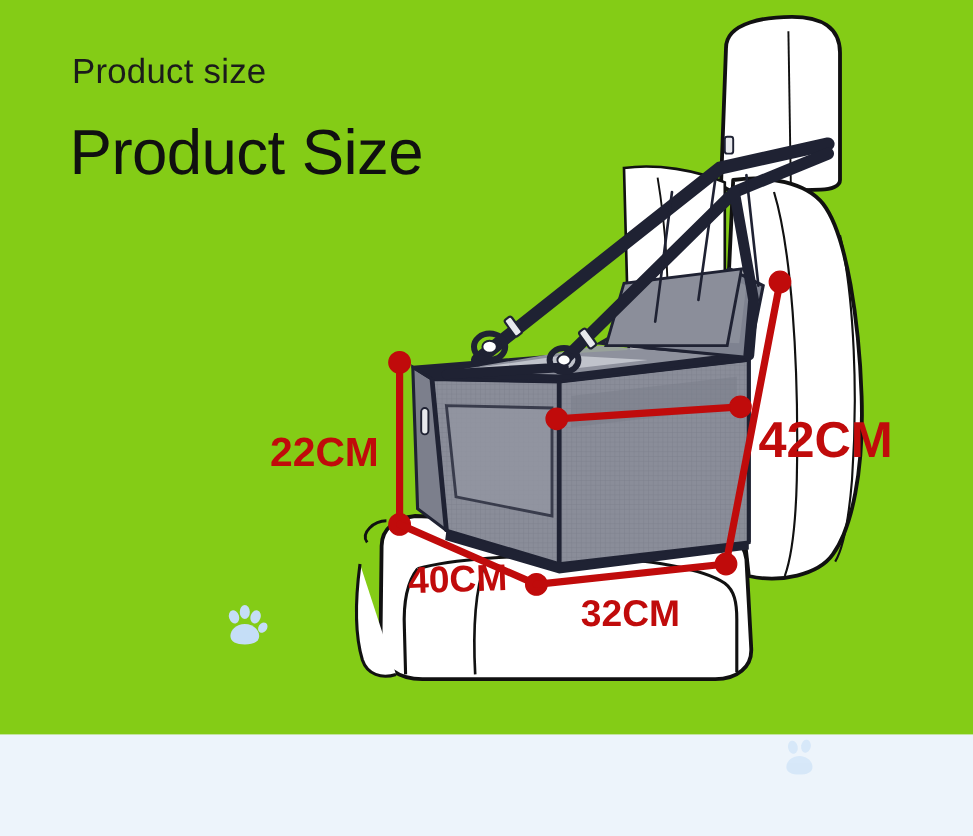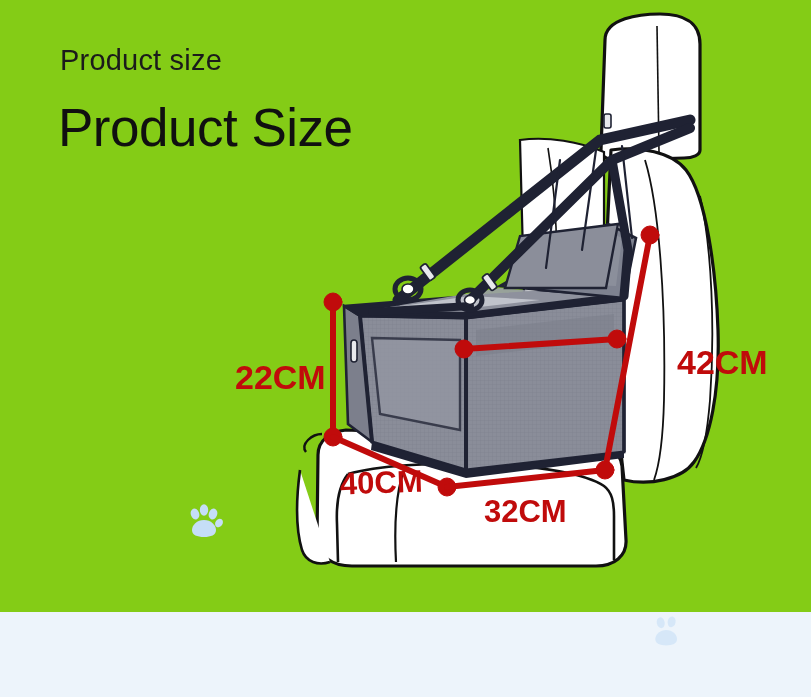--- a/index.html
+++ b/index.html
@@ -56,23 +56,23 @@
   }
 
   
   .dim-label {
     position: absolute;
     color: #C00B0B;
     font-weight: bold;
     white-space: nowrap;
     font-family: "Liberation Sans", sans-serif;
   }
-  .dim-22 { left: 235px; top: 358px; font-size: 34px; }
+  .dim-22 { left: 225px; top: 358px; font-size: 34px; }
   .dim-37 { left: 500px; top: 360px; font-size: 31px; }
-  .dim-42 { left: 677px; top: 343px; font-size: 34px; }
+  .dim-42 { left: 632px; top: 343px; font-size: 42px; }
   .dim-40 { left: 340px; top: 465px; font-size: 31px; transform: rotate(-2deg); }
   .dim-32 { left: 484px; top: 494px; font-size: 31px; }
 
   
   .paw-watermark {
     position: absolute;
   }
   .paw-main { left: 182px; top: 500px; }
 
   

